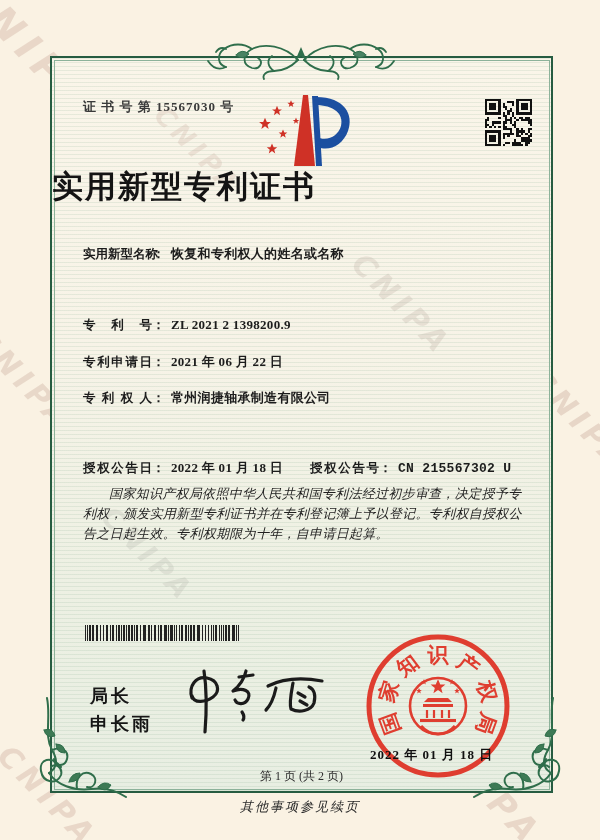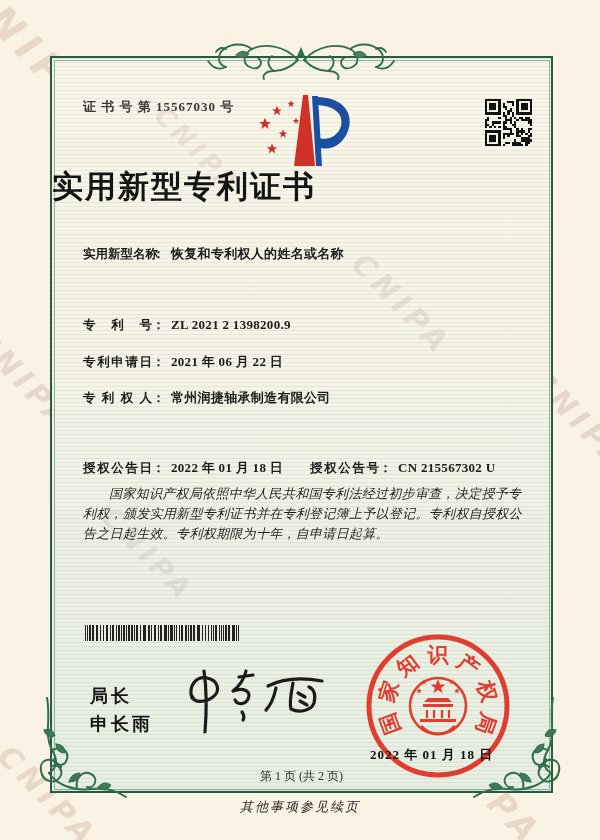--- a/index.html
+++ b/index.html
@@ -34,21 +34,21 @@
     left:0; right:0; top:108px; 
     font-size:31px; font-weight:bold; color:#141414; letter-spacing:2px;
   }
   .frow{ left:31px; width:442px; height:18px; font-size:13px; color:#1c1c1c; white-space:nowrap;}
   .flabel{
     display:inline-block; width:69px; font-size:12.5px; font-weight:600;
     text-align:justify; text-align-last:justify; vertical-align:baseline; color:#1c1c1c;
   }
   .fcolon{ font-weight:600; }
   .fvalue{ margin-left:6px; font-weight:600; letter-spacing:.3px; }
-  .fgroup2{ position:absolute; left:227px; top:0; }
+  .fgroup2{ position:absolute; left:227px; top:0;font-family:Liberation Mono, monospace; }
   .body-text{
     left:31px; top:426px; width:446px; font-size:13px; line-height:20px;
     font-style:italic; color:#1f1f1f;
   }
   .body-text p{ text-indent:2em; letter-spacing:.3px; }
   .signer{ font-family:"Liberation Sans","DejaVu Sans",sans-serif; font-weight:bold;
     color:#161616; font-size:18px; letter-spacing:3px; }
   .seal-date{
     left:318px; top:688px; width:140px; font-size:13px; font-weight:600;
     color:#101010; letter-spacing:1px; z-index:5; white-space:nowrap;

